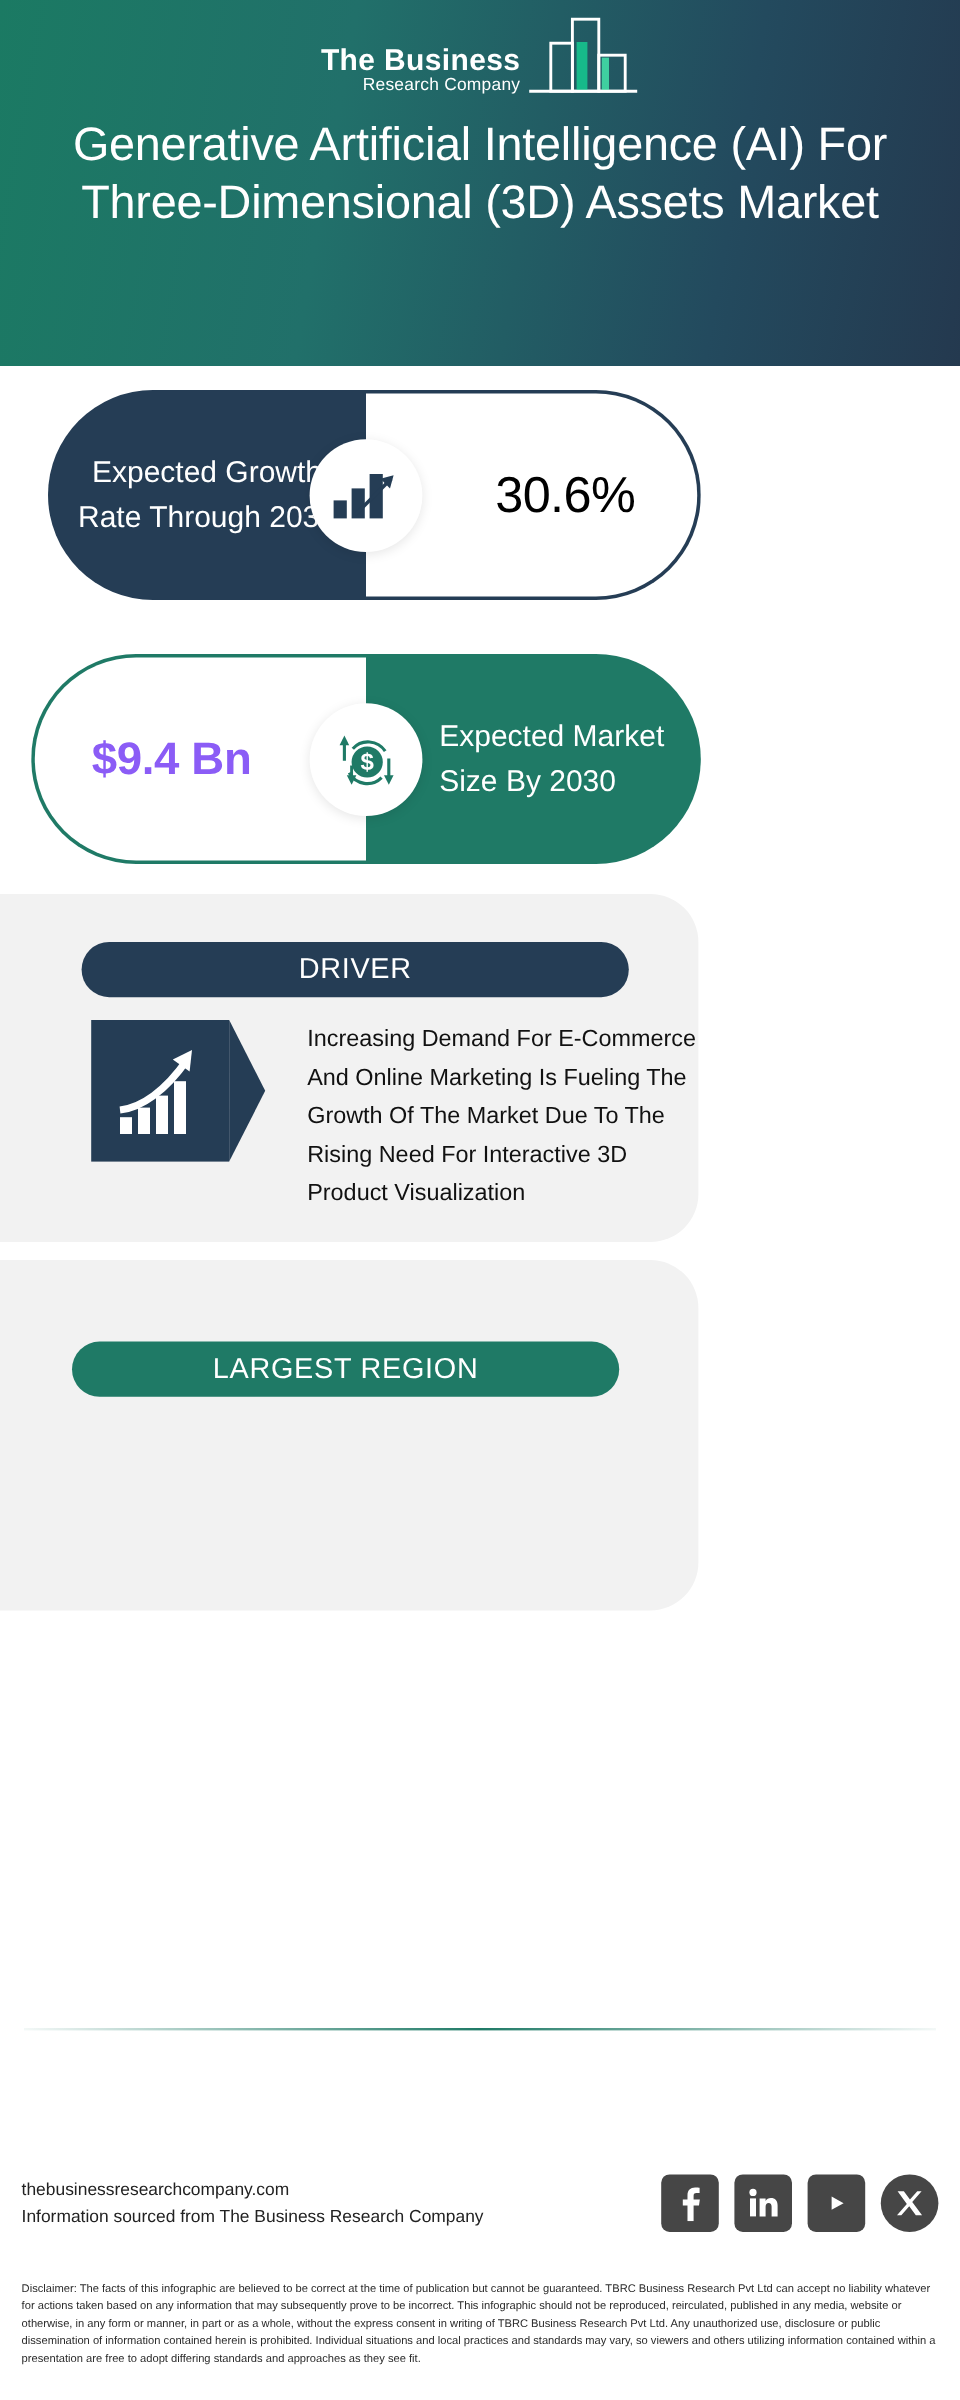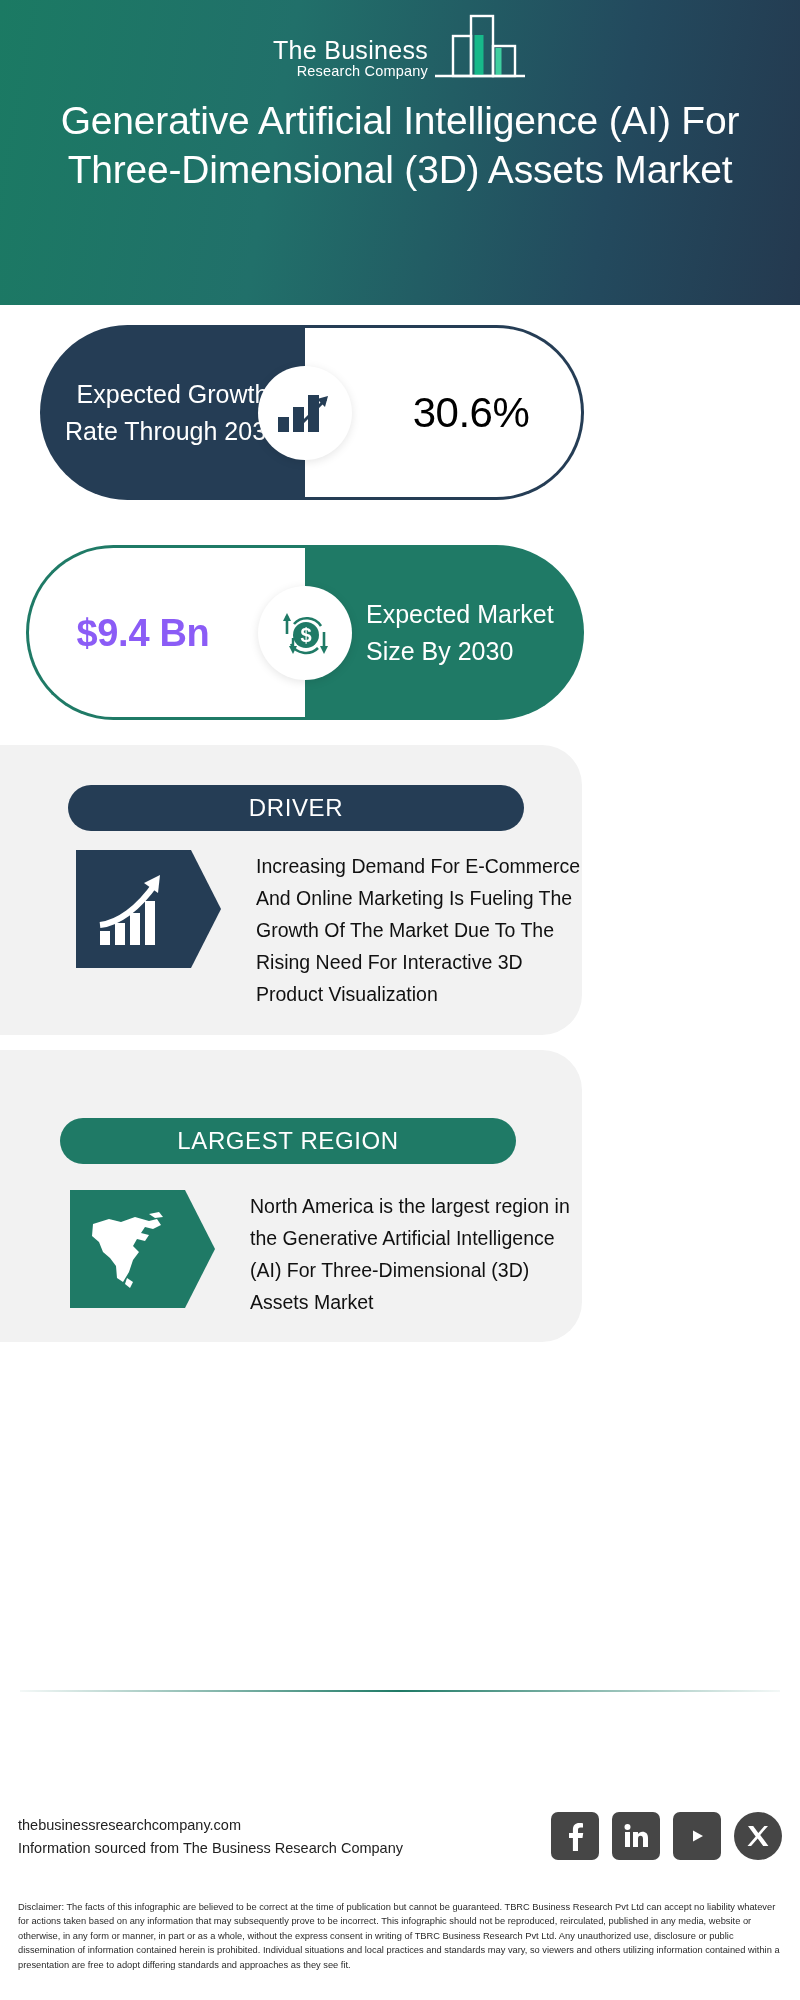--- a/index.html
+++ b/index.html
@@ -26,21 +26,21 @@
     justify-content: center;
     height: 70px;
     gap: 2px;
   }
   .logo-text { text-align: right; padding-bottom: 4px; }
   .logo-line1 {
     color: #ffffff;
     font-size: 25px;
     letter-spacing: 0.3px;
     line-height: 26px;
-    font-weight: 400;
+    font-weight: 700;
   }
   .logo-line2 {
     color: #ffffff;
     font-size: 14.5px;
     letter-spacing: 0.2px;
     line-height: 17px;
     font-weight: 400;
   }
   .logo-mark { margin-left: 1px; margin-bottom: 2px; }
 
@@ -335,32 +335,20 @@
         </svg>
       </div>
       <div class="panel-text">Increasing Demand For E-Commerce And Online Marketing Is Fueling The Growth Of The Market Due To The Rising Need For Interactive 3D Product Visualization</div>
     </div>
   </div>
 
   <div class="panel panel-region">
     <div class="pill pill-region">
       <span>LARGEST REGION</span>
     </div>
-    <div class="panel-body body-region">
-      <div class="tag-icon tag-region">
-        <svg width="90" height="82" viewBox="0 0 90 82">
-          <path fill="#ffffff" d="M10 16 L26 11 L38 14 L52 9 L66 13 L74 11 L78 17 L70 21 L62 19 L58 25
-            L66 27 L62 33 L54 31 L50 38 L56 44 L50 52 L46 64 L40 74 L34 70 L33 58 L27 50
-            L20 44 L16 34 L9 28 Z"></path>
-          <path fill="#ffffff" d="M66 6 L76 4 L80 9 L72 10 Z"></path>
-          <path fill="#ffffff" d="M44 70 L50 74 L47 80 L42 76 Z"></path>
-        </svg>
-      </div>
-      <div class="panel-text">North America is the largest region in the Generative Artificial Intelligence (AI) For Three-Dimensional (3D) Assets Market</div>
-    </div>
   </div>
 
   <div class="footer-rule"></div>
 
   <div class="footer-src">
     <div>thebusinessresearchcompany.com</div>
     <div>Information sourced from The Business Research Company</div>
   </div>
 
   <div class="social">

